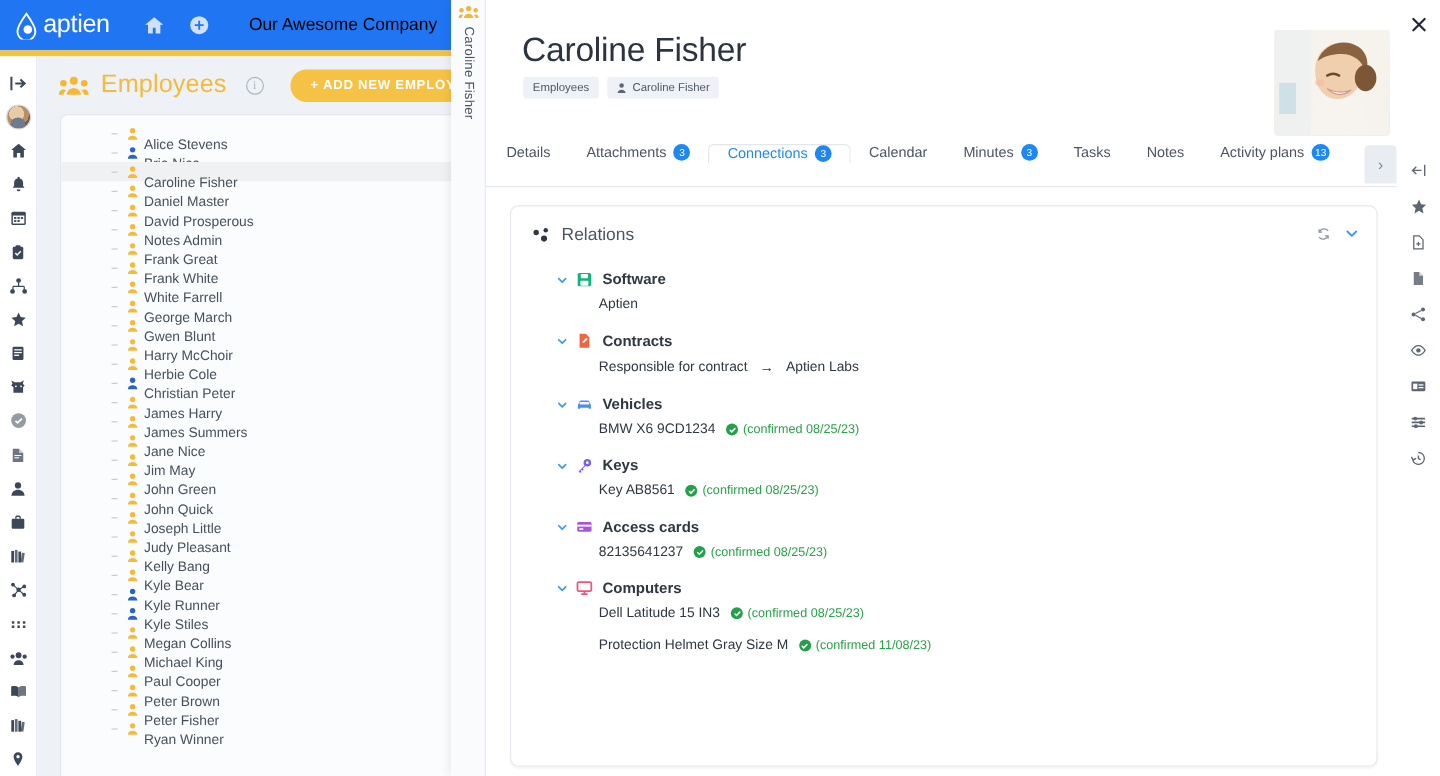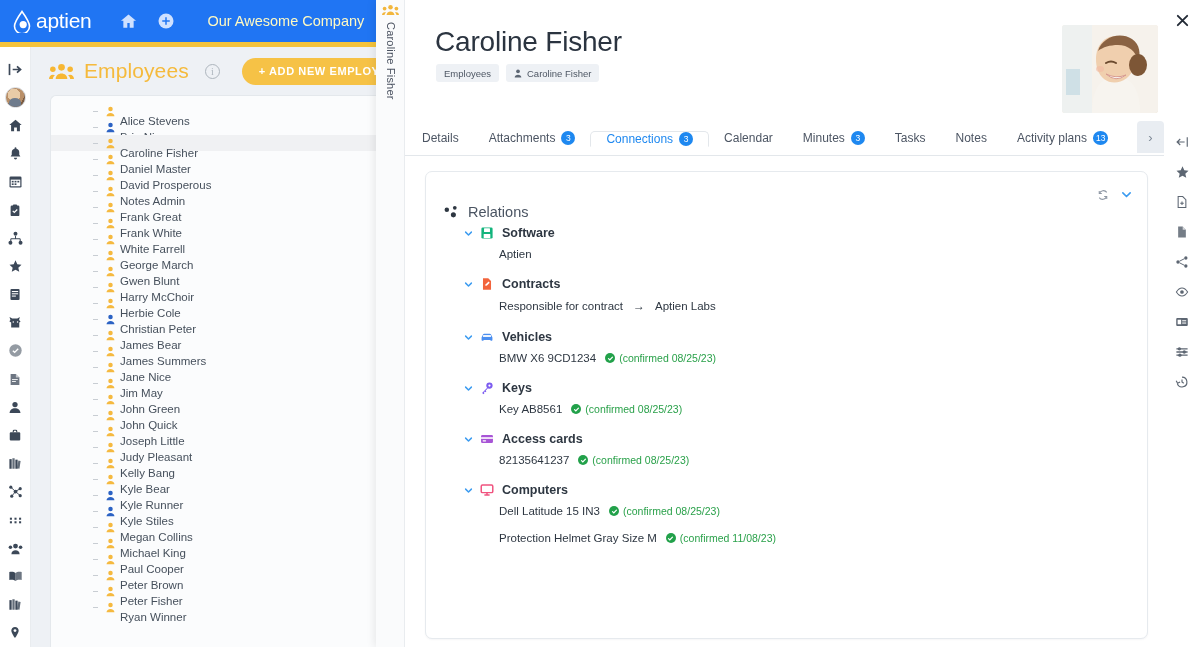--- a/index.html
+++ b/index.html
@@ -25,21 +25,21 @@
   .logo-wrap { display: flex; align-items: center; gap: 2px; padding-left: 2px; }
   .logo-mark { width: 24px; height: 24px; display: block; }
   .logo-text {
     color: #ffffff; font-size: 21px; letter-spacing: -0.3px; font-weight: 400;
   }
   .top-icon { width: 30px; height: 30px; display: flex; align-items: center; justify-content: center; color: #cfe1ff; }
   .top-icon svg { display: block; }
   #home-icon-btn { margin-left: 22px; }
   #add-icon-btn { margin-left: 8px; }
   .company-name {
-    color: #fef9c3; font-size: 14.5px; margin-left: 26px; white-space: nowrap;
+    color: #000000; font-size: 14.5px; margin-left: 26px; white-space: nowrap;
   }
 
   
   .icon-rail {
     position: absolute; left: 0; top: 47px; width: 31px; bottom: 0;
     background: #ffffff; border-right: 1px solid #e9ecef;
     display: flex; flex-direction: column; align-items: center;
     padding-top: 8px; gap: 0px; overflow: hidden;
   }
   .rail-item {
@@ -139,21 +139,21 @@
     border-radius: 3px; overflow: hidden;
     background: linear-gradient(160deg, #f3efe9 0%, #efe7dc 45%, #e9ddcd 100%);
   }
 
   
   .tabs-row {
     position: absolute; left: 0; right: 0; top: 120px; height: 36px;
     border-bottom: 1px solid #e3e7eb;
   }
   .tabs-inner {
-    position: absolute; left: 2px; top: 0; display: flex; align-items: center; height: 36px;
+    position: absolute; left: 2px; top: 0; display: flex; align-items: flex-start; height: 36px;
   }
   .tab {
     display: flex; align-items: center; gap: 6px; padding: 0 15px;
     font-size: 12px; color: #4c5563; cursor: pointer; position: relative;
     white-space: nowrap;
   }
   .tab.active {
     color: #1e88f0; background: #ffffff;
     border: 1px solid #e3e7eb; border-bottom: 1px solid #ffffff;
     border-radius: 5px 5px 0 0; margin-bottom: -1px;
@@ -171,21 +171,21 @@
   }
 
   
   .relations-card {
     position: absolute; left: 20px; right: 16px; top: 171px; bottom: 8px;
     background: #ffffff; border: 1px solid #e6eaee; border-radius: 7px;
     box-shadow: 0 1px 2px rgba(16,24,40,0.04);
     overflow: hidden;
   }
   .rel-head {
-    height: 48px; display: flex; align-items: flex-end; padding: 0 18px; position: relative;
+    height: 48px; display: flex; align-items: center; padding: 0 18px; position: relative;
   }
   .rel-head-icon { margin-right: 9px; display:flex; }
   .rel-head-title { font-size: 14.5px; color: #4a5462; }
   .rel-head-actions {
     position: absolute; right: 14px; top: 16px; display: flex; align-items: center; gap: 11px;
   }
   .rel-refresh { color: #8d96a3; display:flex; cursor:pointer; }
   .rel-chevron { color: #3b9bf0; display:flex; cursor:pointer; }
 
   .rel-groups { padding: 4px 0 0 0; }
@@ -542,21 +542,21 @@
                 <path d="M.6 11.4c0-2.3 2-3.7 4.4-3.7s4.4 1.4 4.4 3.7z"></path>
               </svg></span>
             <span class="emp-name">Christian Peter</span>
           </div>
           <div class="emp-row">
             <span class="emp-dash"></span>
             <span class="emp-icon"><svg width="9" height="11" viewBox="0 0 10 12" fill="#f5b93f">
                 <circle cx="5" cy="3.1" r="2.5"></circle>
                 <path d="M.6 11.4c0-2.3 2-3.7 4.4-3.7s4.4 1.4 4.4 3.7z"></path>
               </svg></span>
-            <span class="emp-name">James Bear</span>
+            <span class="emp-name">James Harry</span>
           </div>
           <div class="emp-row">
             <span class="emp-dash"></span>
             <span class="emp-icon"><svg width="9" height="11" viewBox="0 0 10 12" fill="#f5b93f">
                 <circle cx="5" cy="3.1" r="2.5"></circle>
                 <path d="M.6 11.4c0-2.3 2-3.7 4.4-3.7s4.4 1.4 4.4 3.7z"></path>
               </svg></span>
             <span class="emp-name">James Summers</span>
           </div>
           <div class="emp-row">

